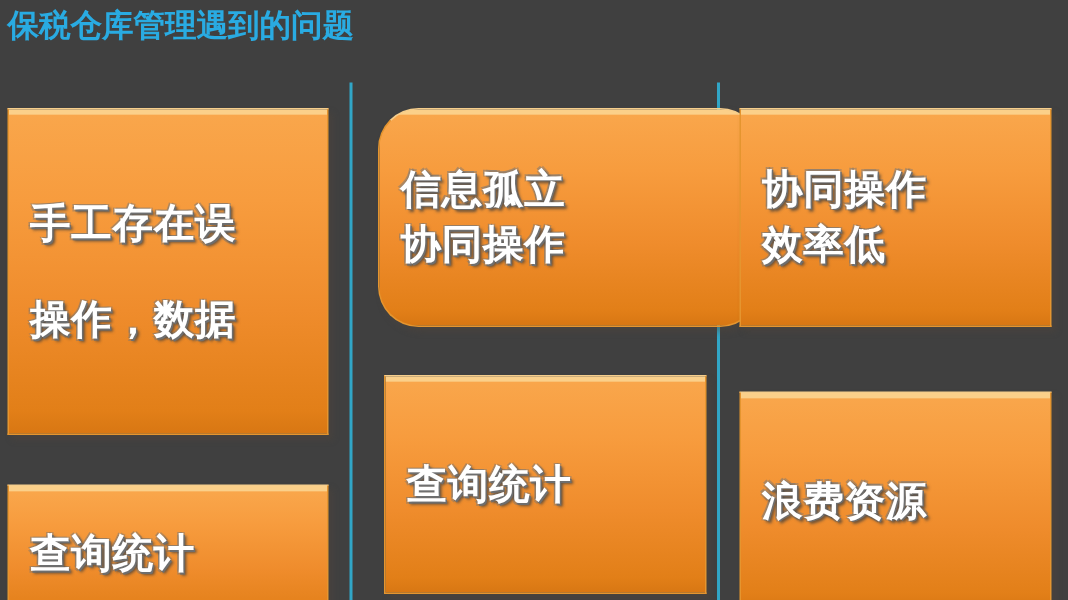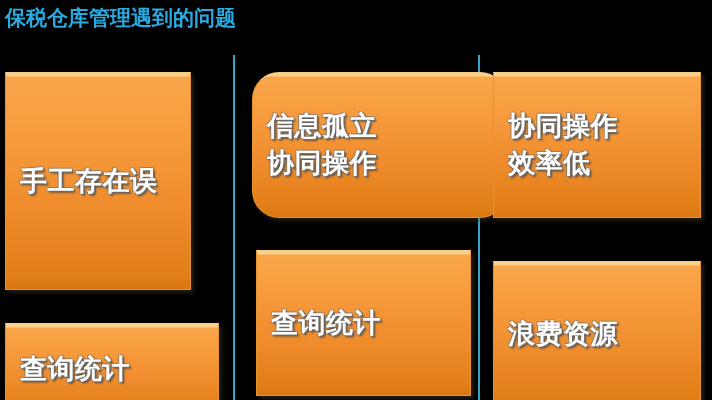--- a/index.html
+++ b/index.html
@@ -15,21 +15,21 @@
     position: relative;
   }
 
   
   #slide {
     position: absolute;
     left: 0;
     top: 0;
     width: 712px;
     height: 400px;
-    background: #000000;
+    background: #404040;
     overflow: hidden;
   }
 
   
   #slide-title {
     position: absolute;
     left: 5px;
     top: 4px;
     font-size: 21px;
     font-weight: bold;
@@ -81,21 +81,21 @@
     text-shadow:
        1px  1px 0 #6e6e6e,
        2px  2px 2px rgba(60,60,60,0.75),
       -1px -1px 0 rgba(120,120,120,0.55),
        1px -1px 0 rgba(120,120,120,0.45),
       -1px  1px 0 rgba(120,120,120,0.45);
     letter-spacing: 0.5px;
   }
 
   
-  #box-manual      { left: 5px;   top: 72px;  width: 186px; height: 218px; }
+  #box-manual      { left: 5px;   top: 72px;  width: 214px; height: 218px; }
   #box-customs     { left: 5px;   top: 323px; width: 214px; height: 92px;  }
   #box-isolated    { left: 252px; top: 72px;  width: 255px; height: 146px; border-radius: 27px; }
   #box-query       { left: 256px; top: 250px; width: 215px; height: 146px; }
   #box-collab      { left: 493px; top: 72px;  width: 208px; height: 146px; }
   #box-resource    { left: 493px; top: 261px; width: 208px; height: 146px; }
 
   #box-manual .obox-line  { line-height: 64px; }
   #box-customs .obox-line { line-height: 50px; }
 </style>
 </head>
@@ -103,20 +103,21 @@
 
 <div id="slide">
 
   <div id="slide-title">保税仓库管理遇到的问题</div>
 
   <div class="divider" id="divider-1"></div>
   <div class="divider" id="divider-2"></div>
 
   <div class="obox" id="box-manual">
     <div class="obox-line">手工存在误</div>
+    <div class="obox-line">操作，数据</div>
   </div>
 
   <div class="obox" id="box-customs">
     <div class="obox-line">查询统计</div>
   </div>
 
   <div class="obox" id="box-isolated">
     <div class="obox-line">信息孤立</div>
     <div class="obox-line">协同操作</div>
   </div>

